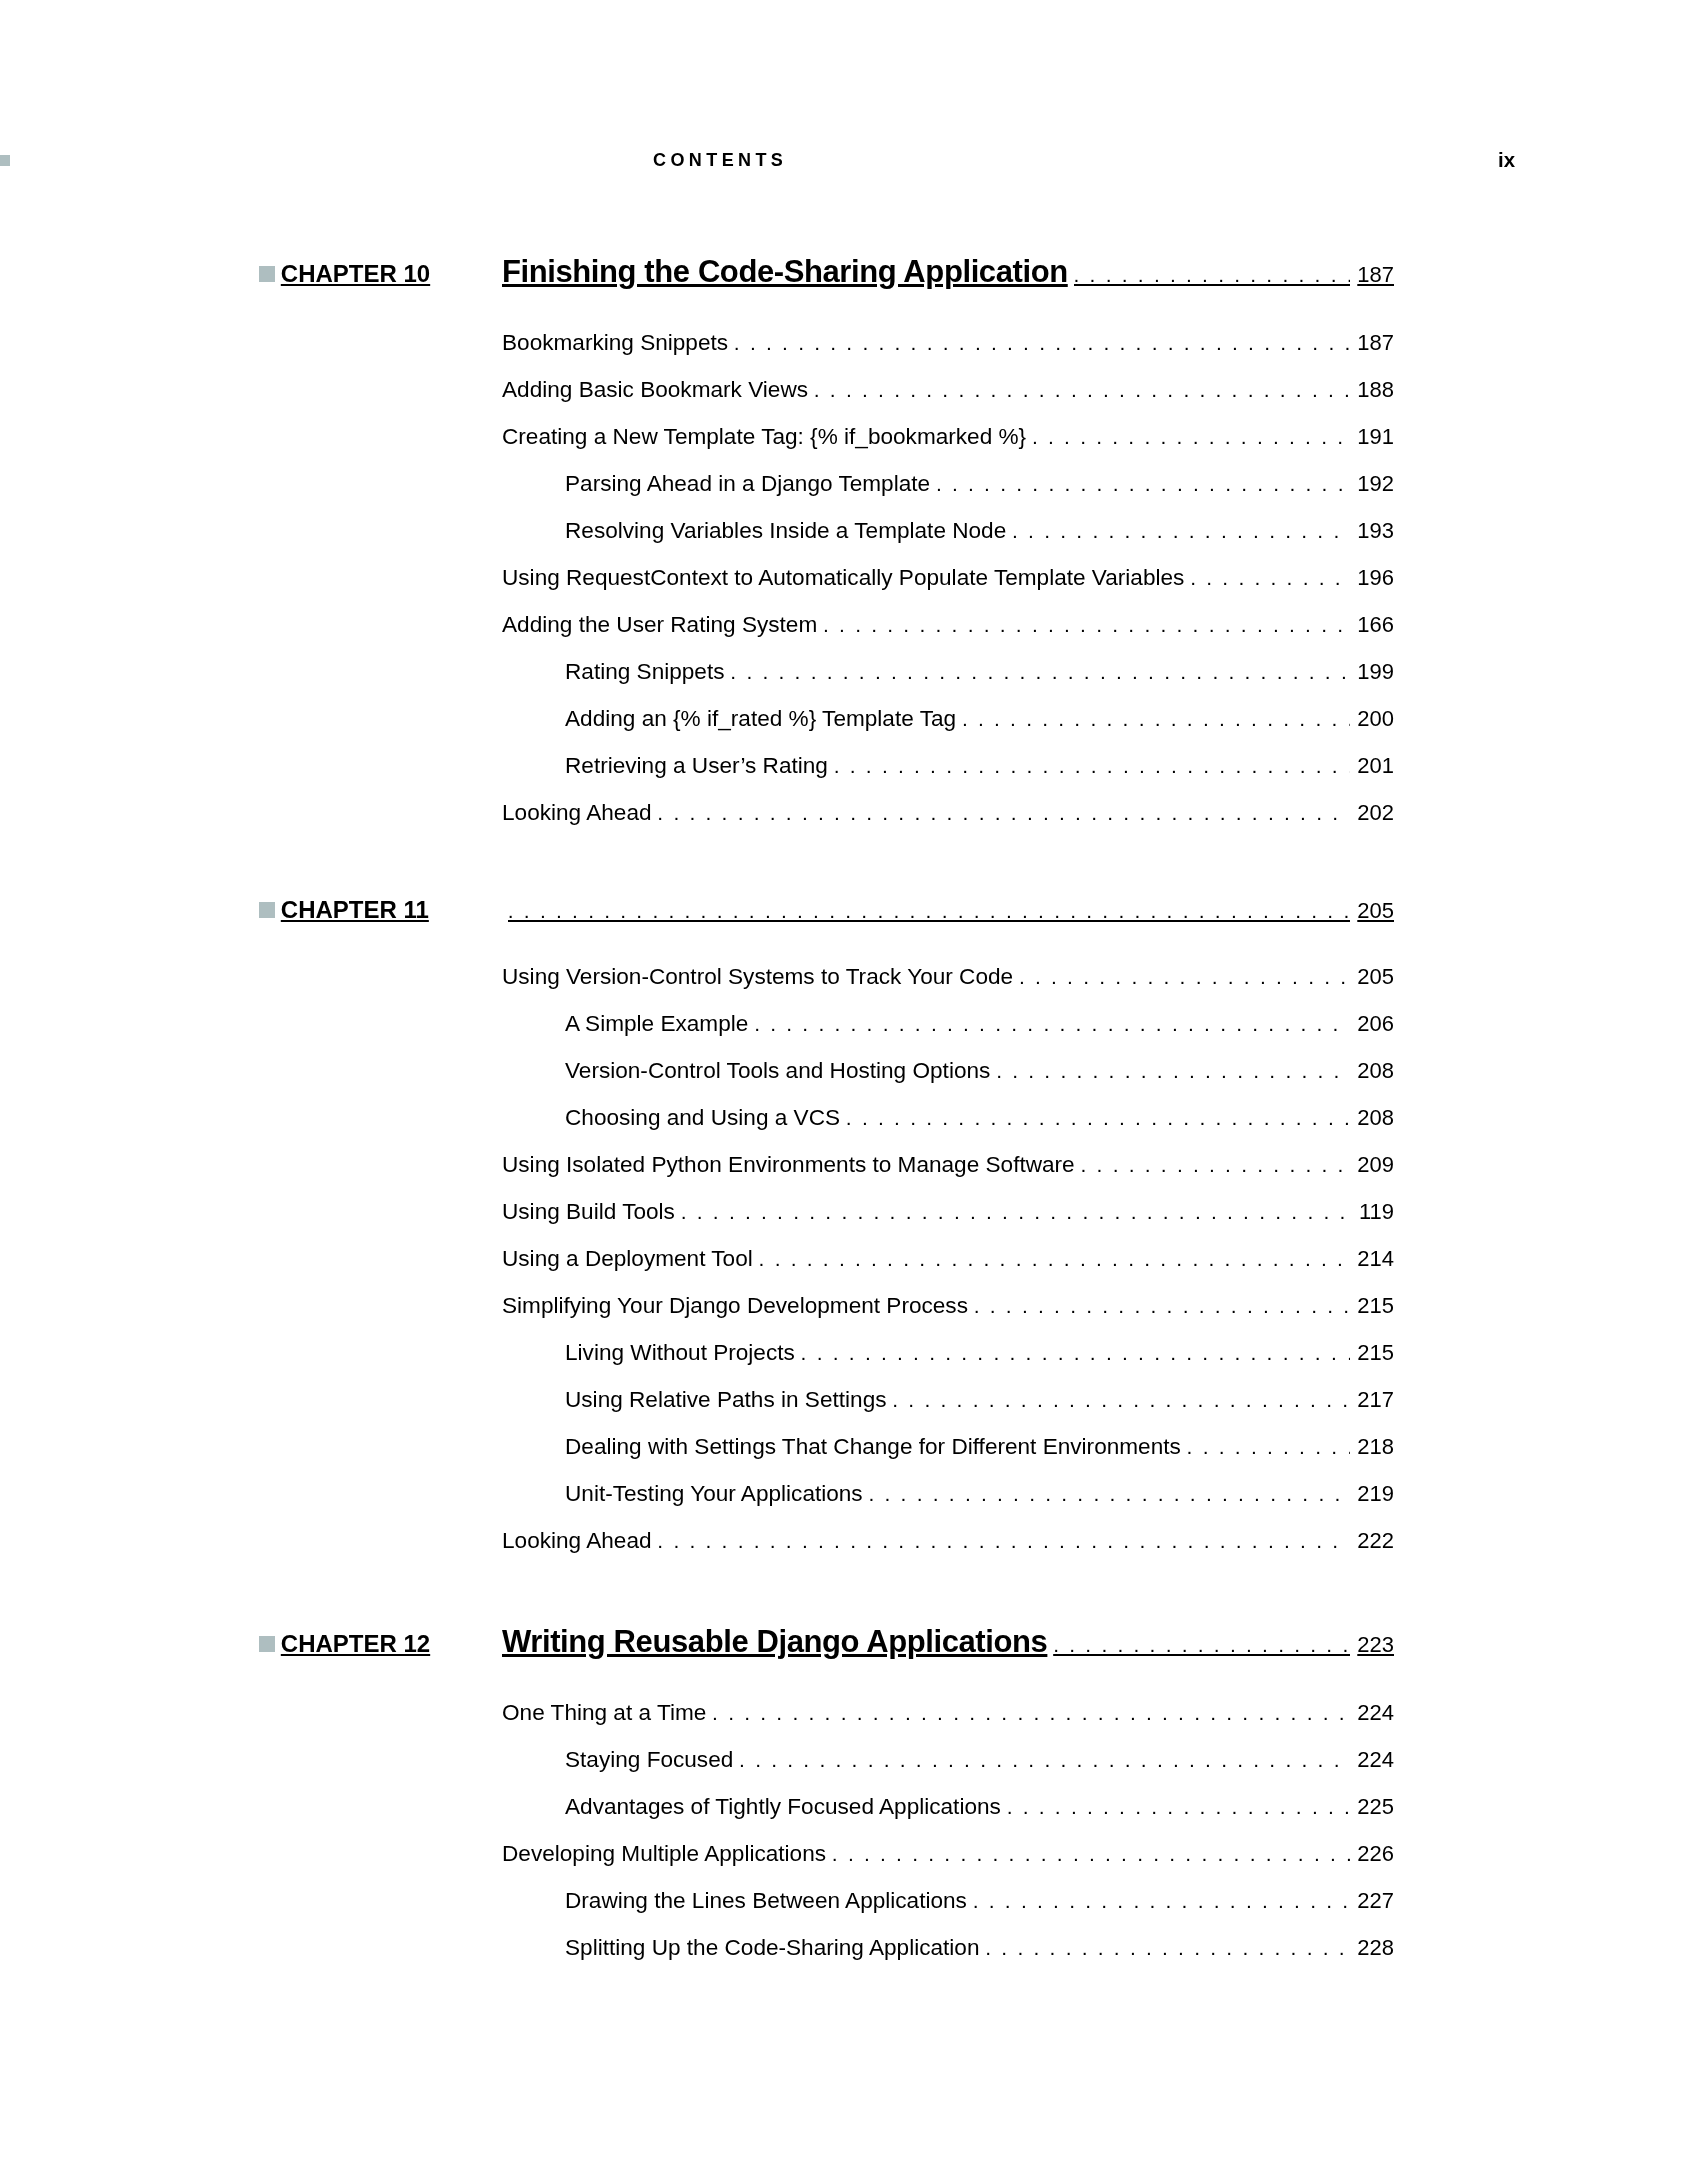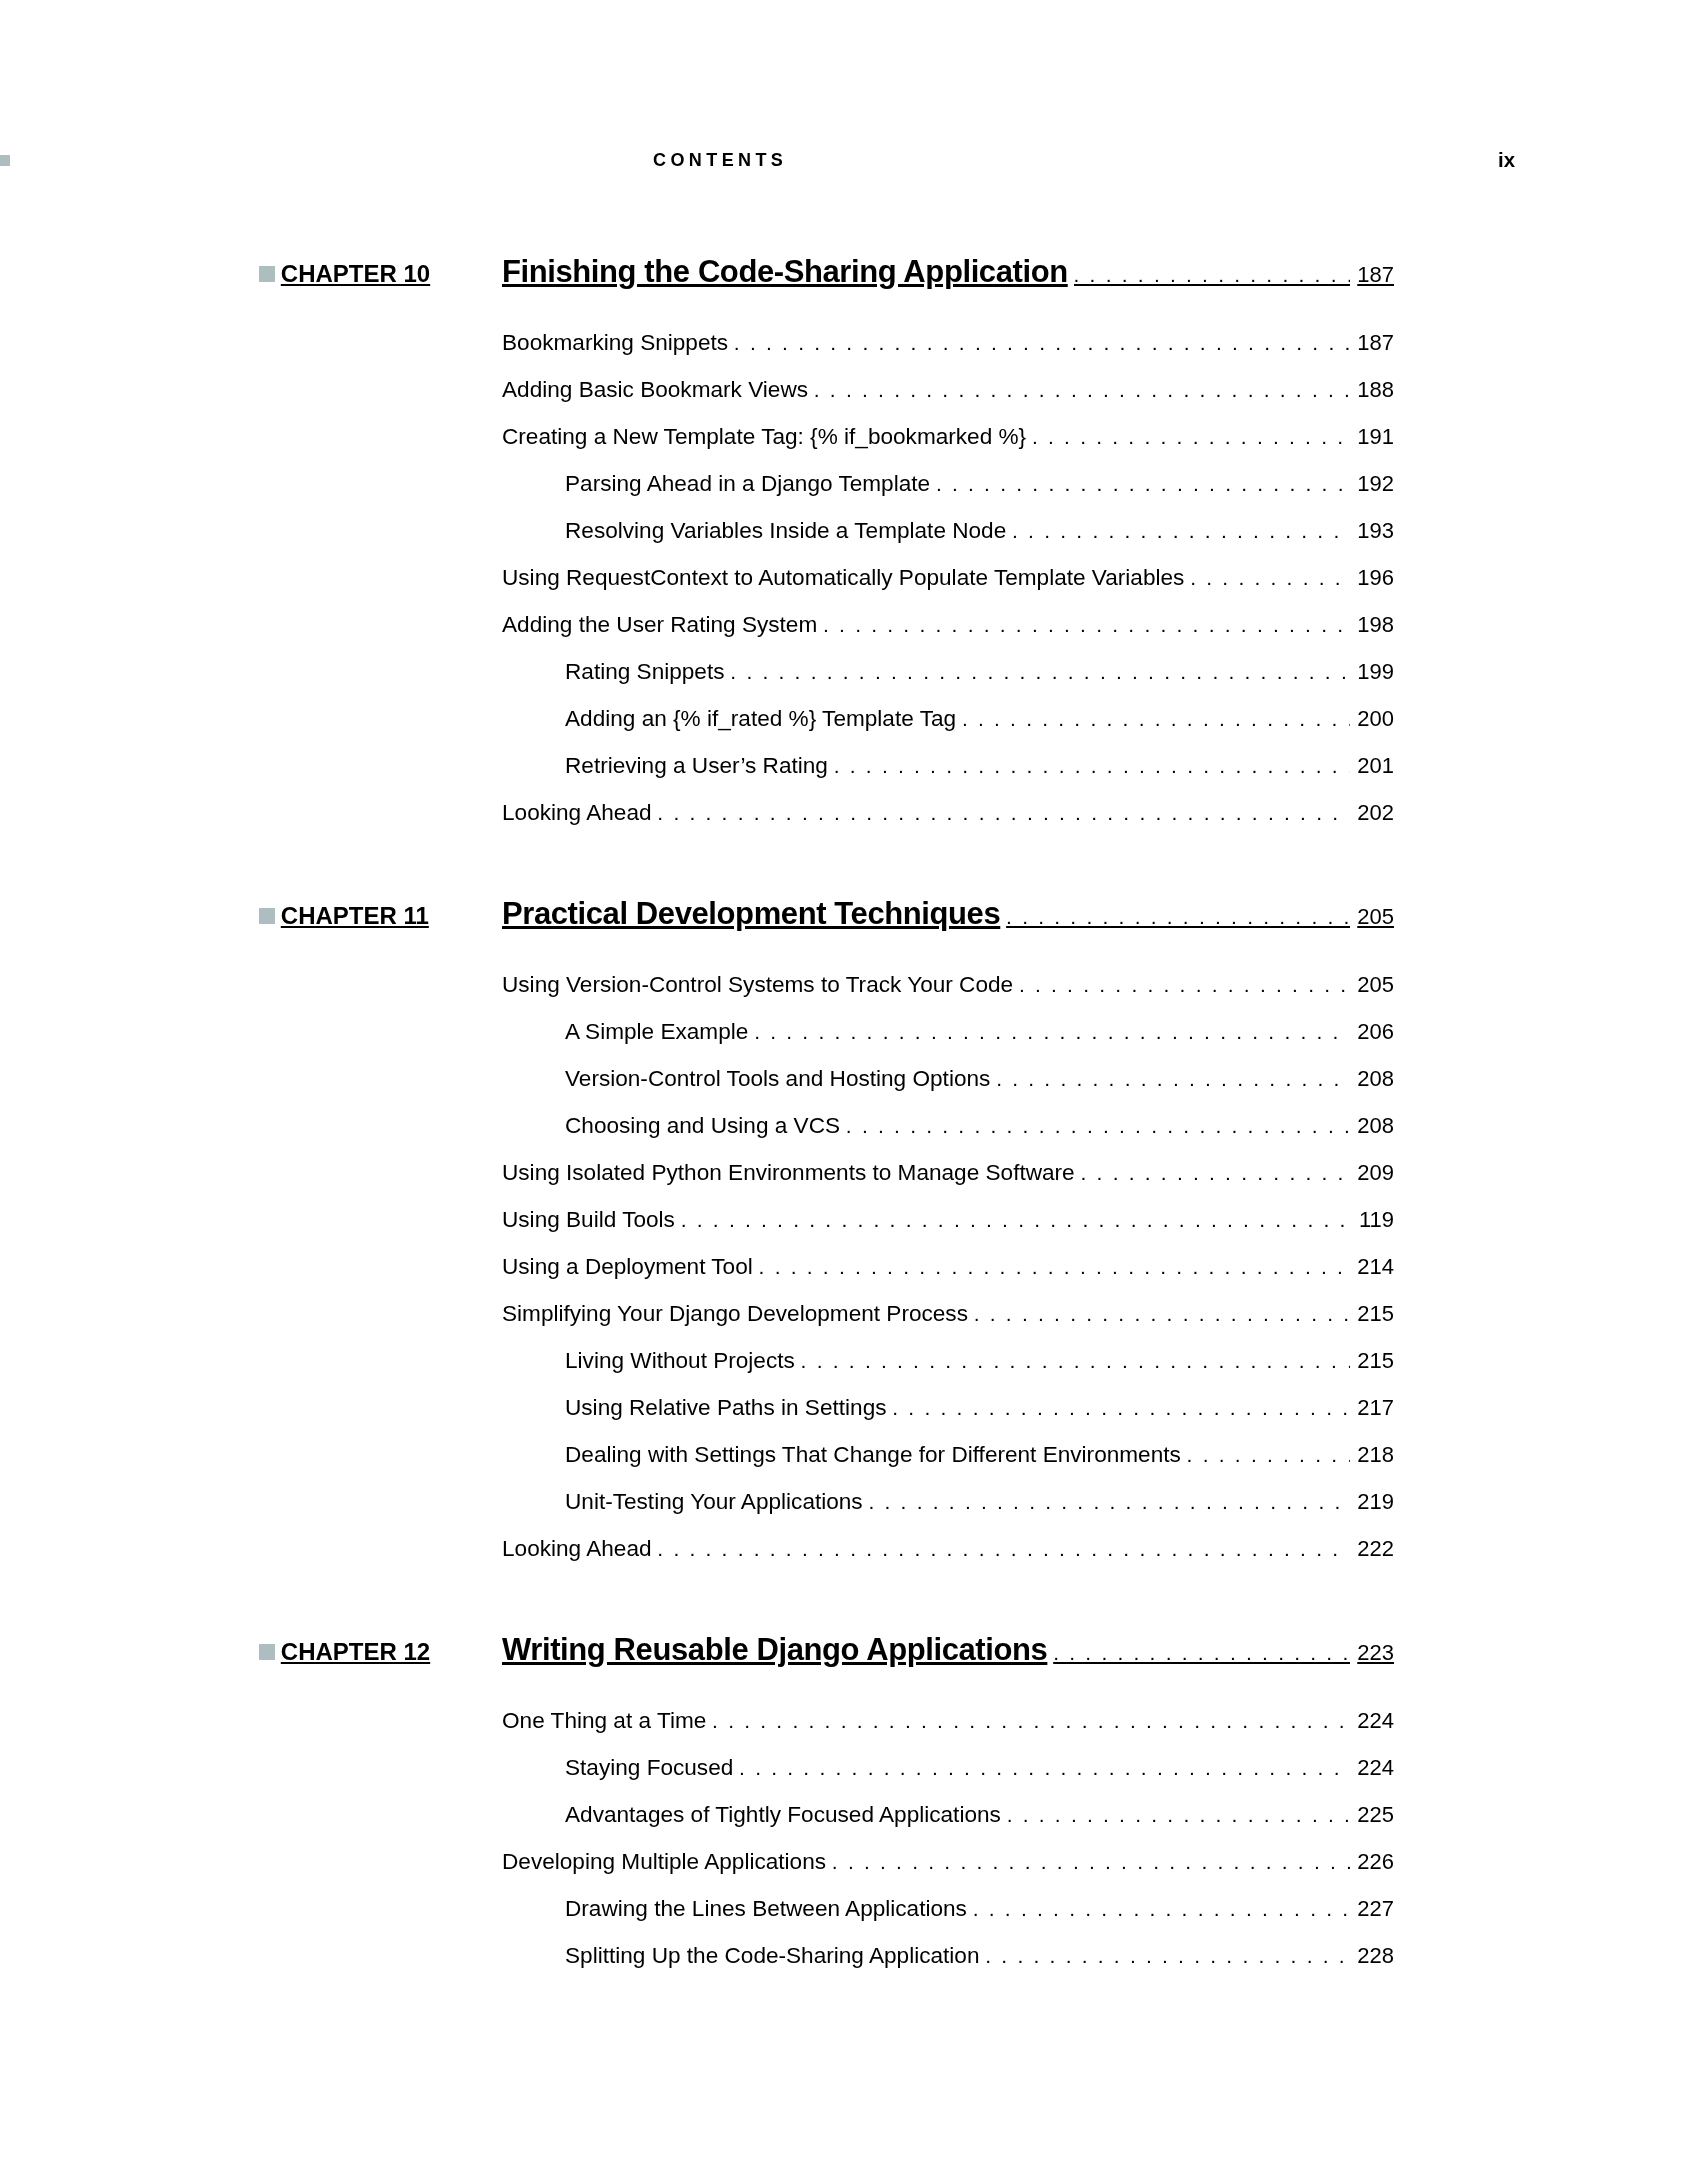--- a/index.html
+++ b/index.html
@@ -153,21 +153,21 @@
 
   <div class="entry">
     <span class="entry-title">Using RequestContext to Automatically Populate Template Variables</span>
     <span class="dots"></span>
     <span class="pageno">196</span>
   </div>
 
   <div class="entry">
     <span class="entry-title">Adding the User Rating System</span>
     <span class="dots"></span>
-    <span class="pageno">198</span>
+    <span class="pageno">166</span>
   </div>
 
   <div class="entry l2">
     <span class="entry-title">Rating Snippets</span>
     <span class="dots"></span>
     <span class="pageno">199</span>
   </div>
 
   <div class="entry l2">
     <span class="entry-title">Adding an {% if_rated %} Template Tag</span>
@@ -188,21 +188,20 @@
   </div>
 </div>
   </div>
 
   <div class="chapter">
     <div class="chapter-row">
       <div class="chapter-label">
         <span class="marker"></span>
         <span>CHAPTER 11</span>
       </div>
-      <span class="chapter-title">Practical Development Techniques</span>
       <span class="dots"></span>
       <span class="pageno">205</span>
     </div>
     <div class="entries">
   <div class="entry">
     <span class="entry-title">Using Version-Control Systems to Track Your Code</span>
     <span class="dots"></span>
     <span class="pageno">205</span>
   </div>
 

